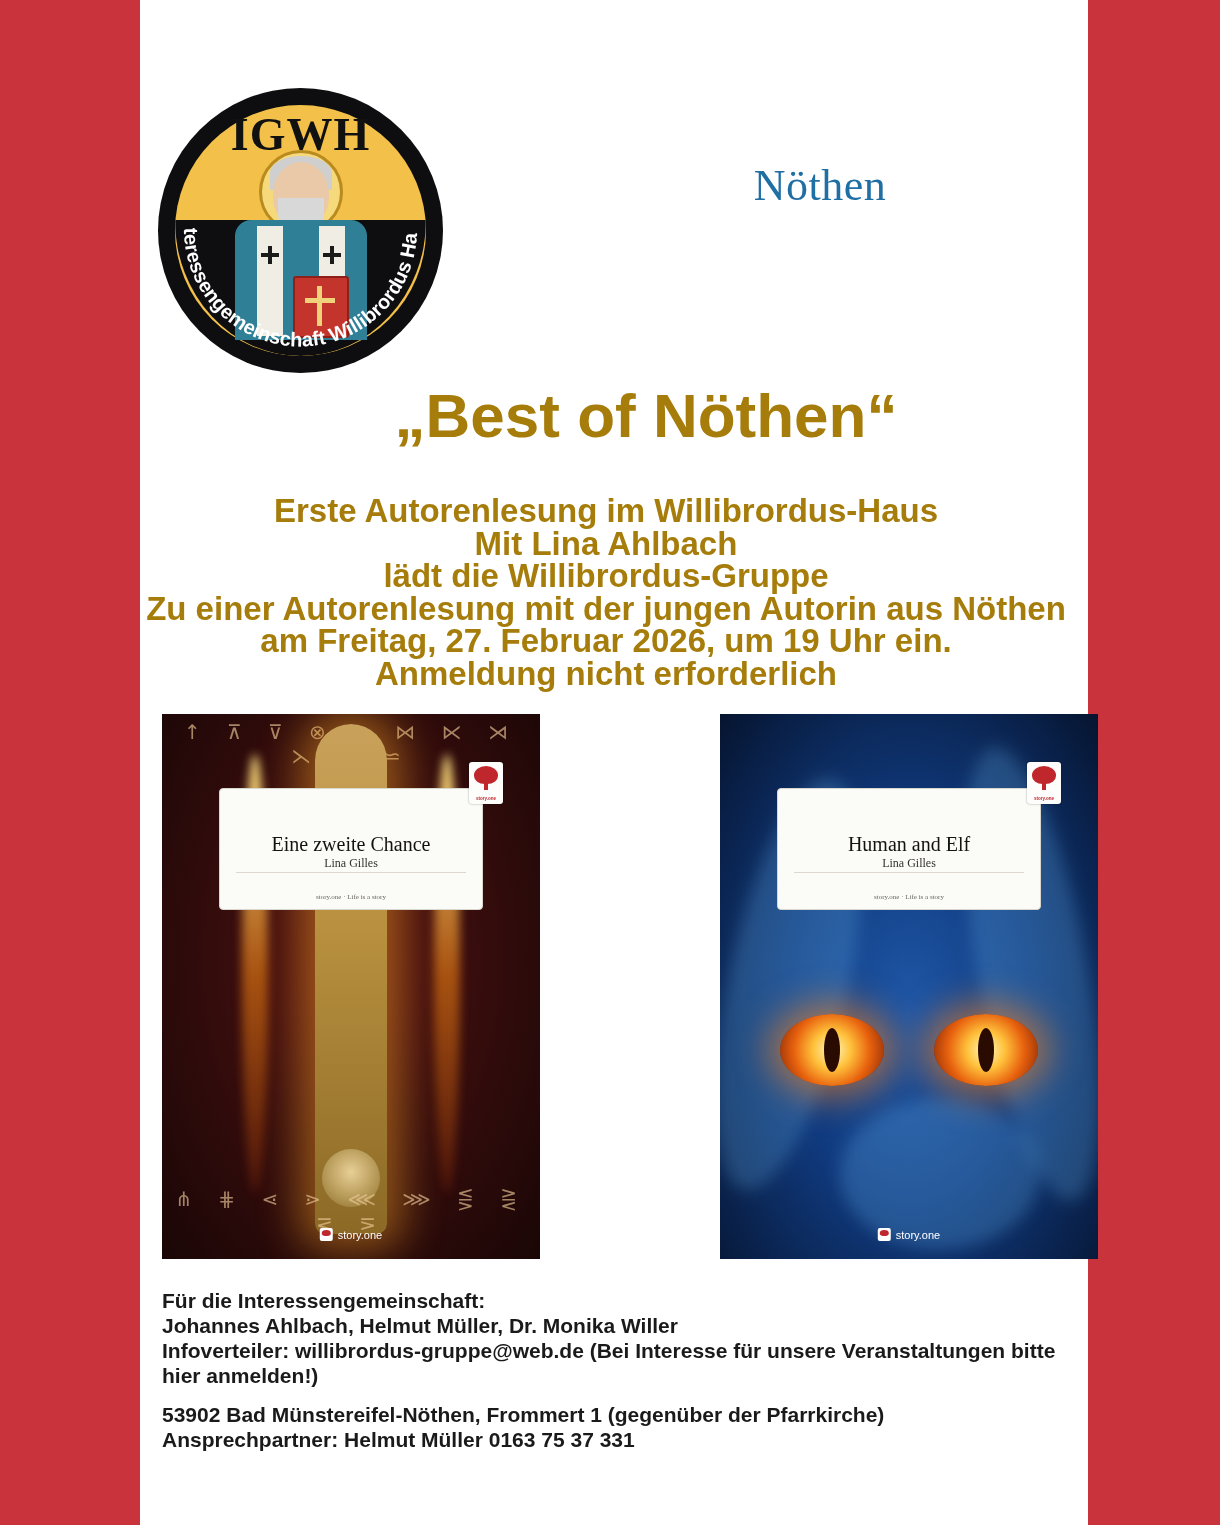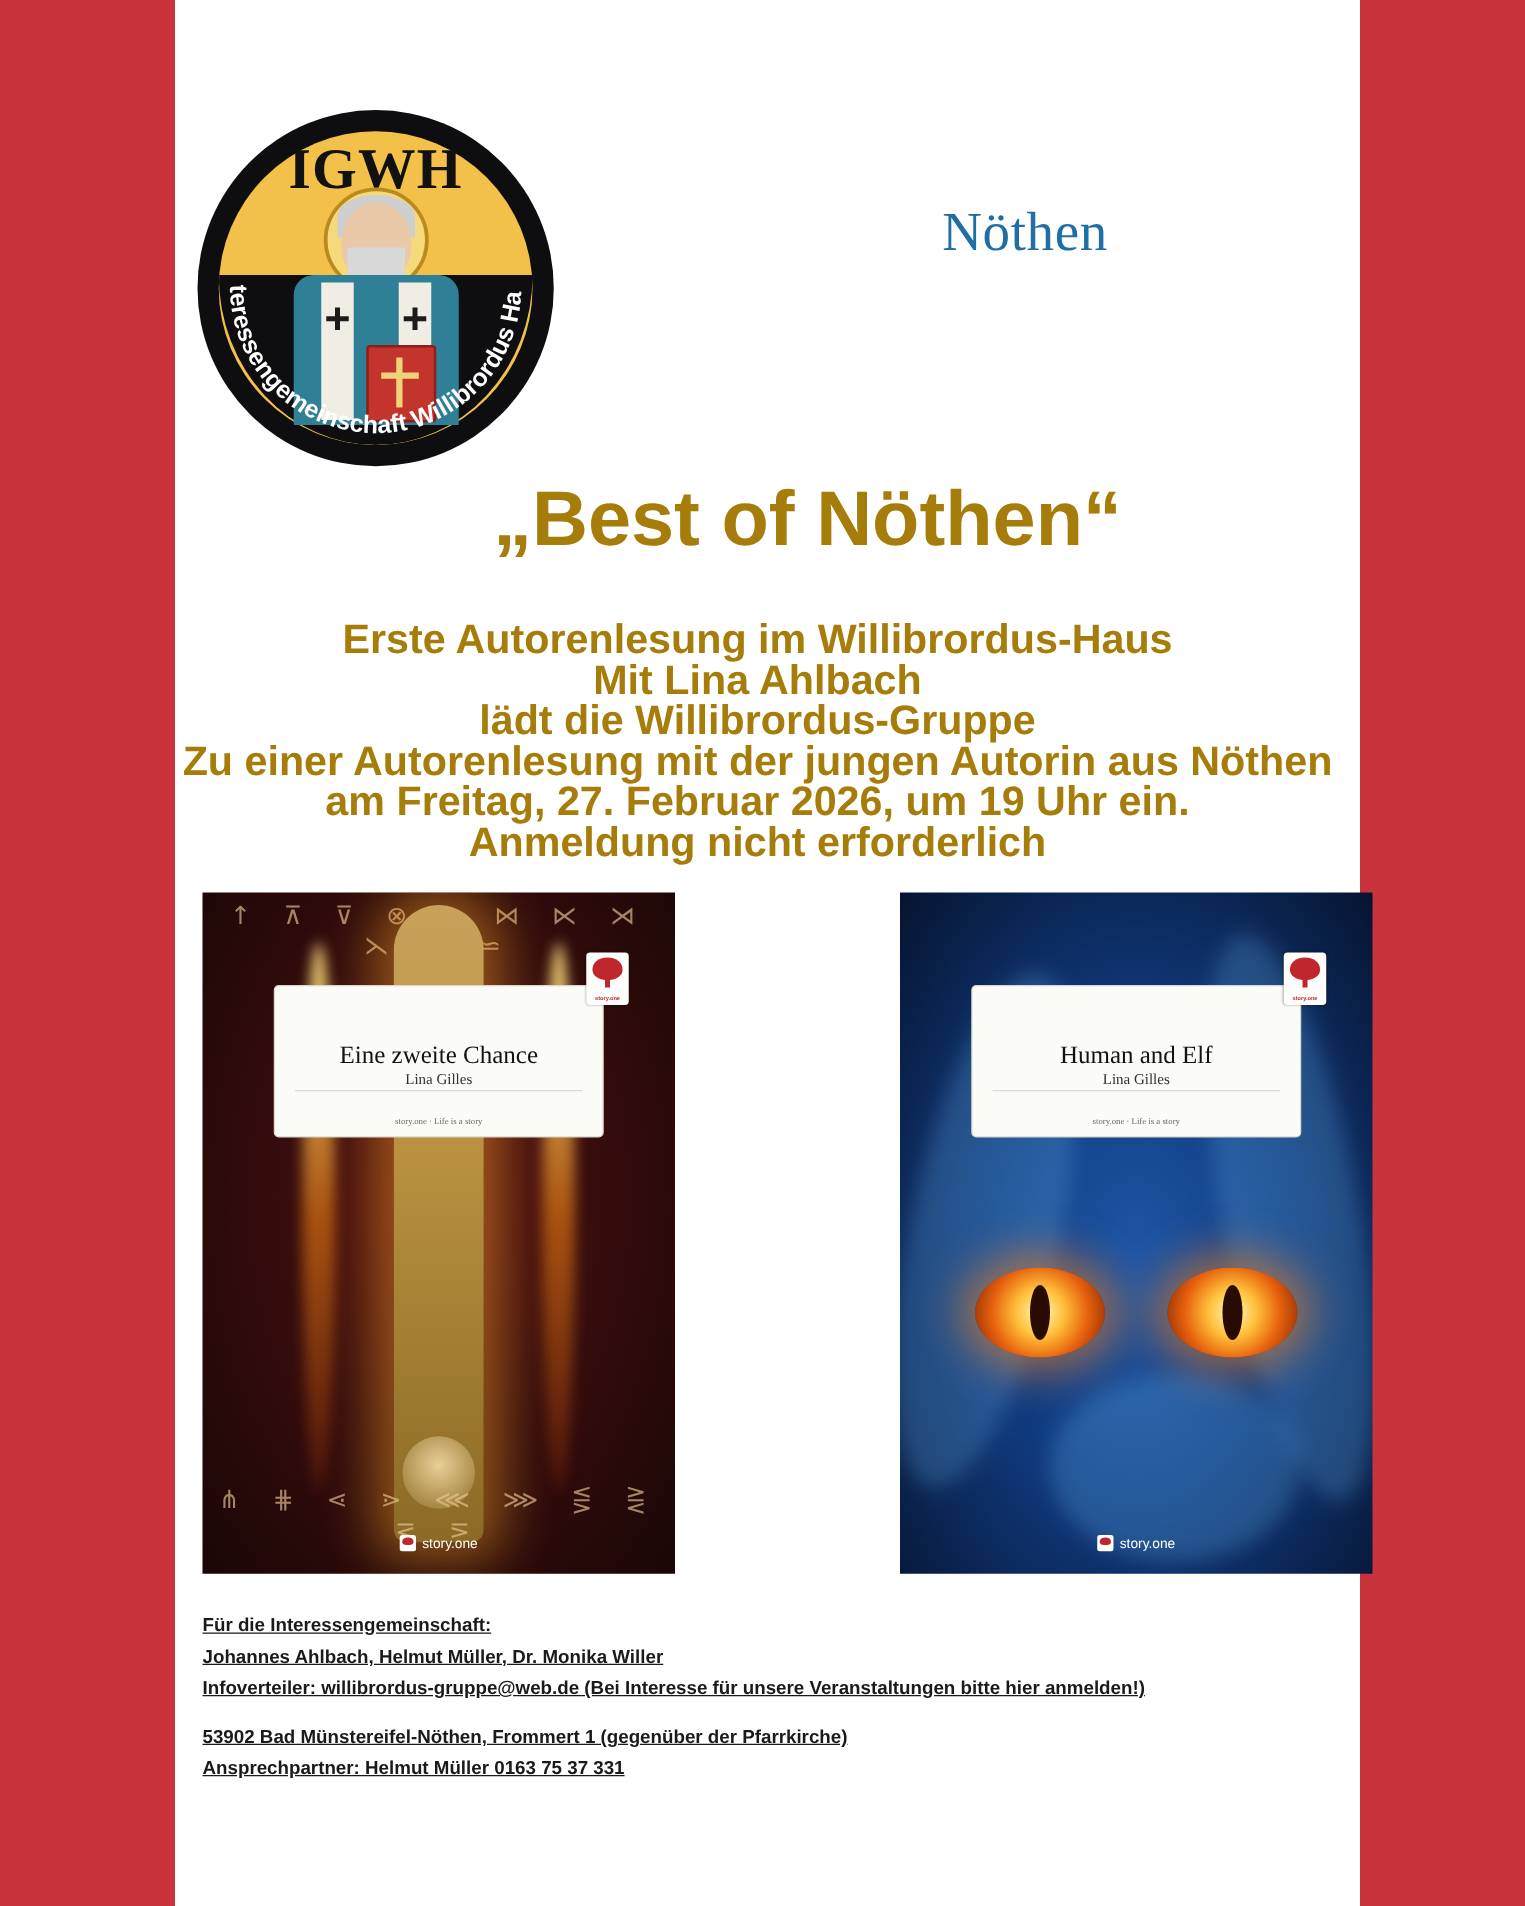--- a/index.html
+++ b/index.html
@@ -441,25 +441,24 @@
   .wisp.w1 { left: 8px; top: 60px; width: 120px; height: 420px; transform: rotate(12deg); }
   .wisp.w2 { right: 10px; top: 30px; width: 110px; height: 460px; transform: rotate(-10deg); }
   .wisp.w3 { left: 120px; bottom: 10px; width: 200px; height: 150px; }
 
   
   .footer {
     position: absolute;
     left: 22px;
     top: 1288px;
     width: 900px;
-    font-size: 15px;
+    font-size: 21px;
     font-weight: bold;
     line-height: 25px;
     color: #1a1a1a;
-    text-decoration: underline;
   }
   .footer .block2 {
     margin-top: 14px;
   }
 </style>
 </head>
 <body>
 
 <div class="status-dot"></div>
 

